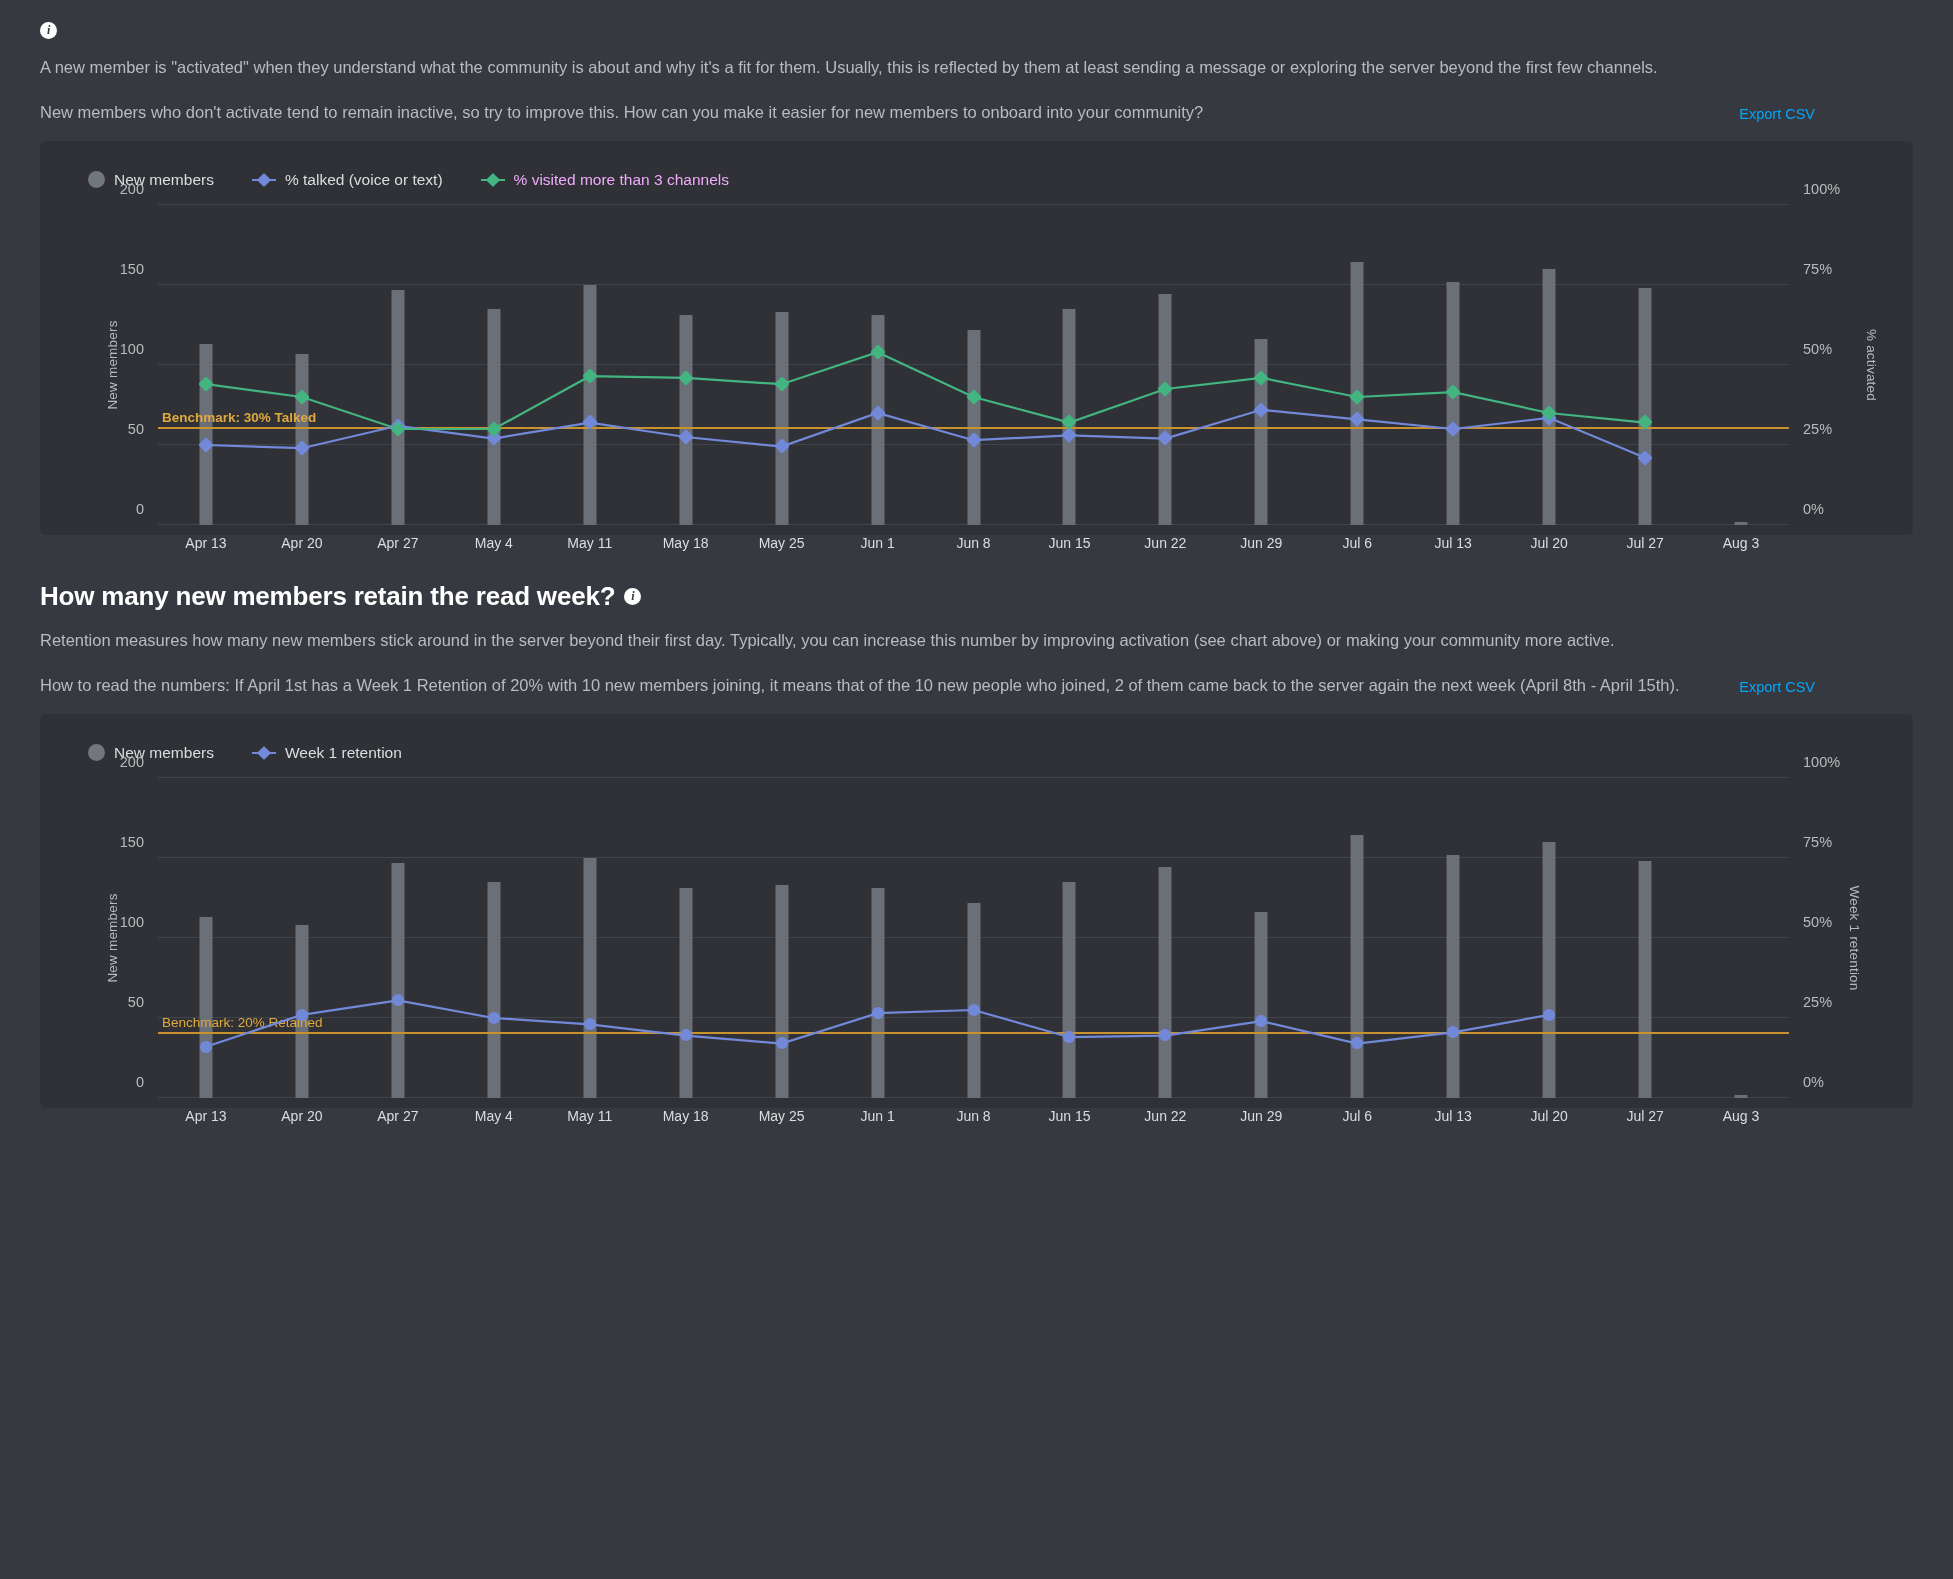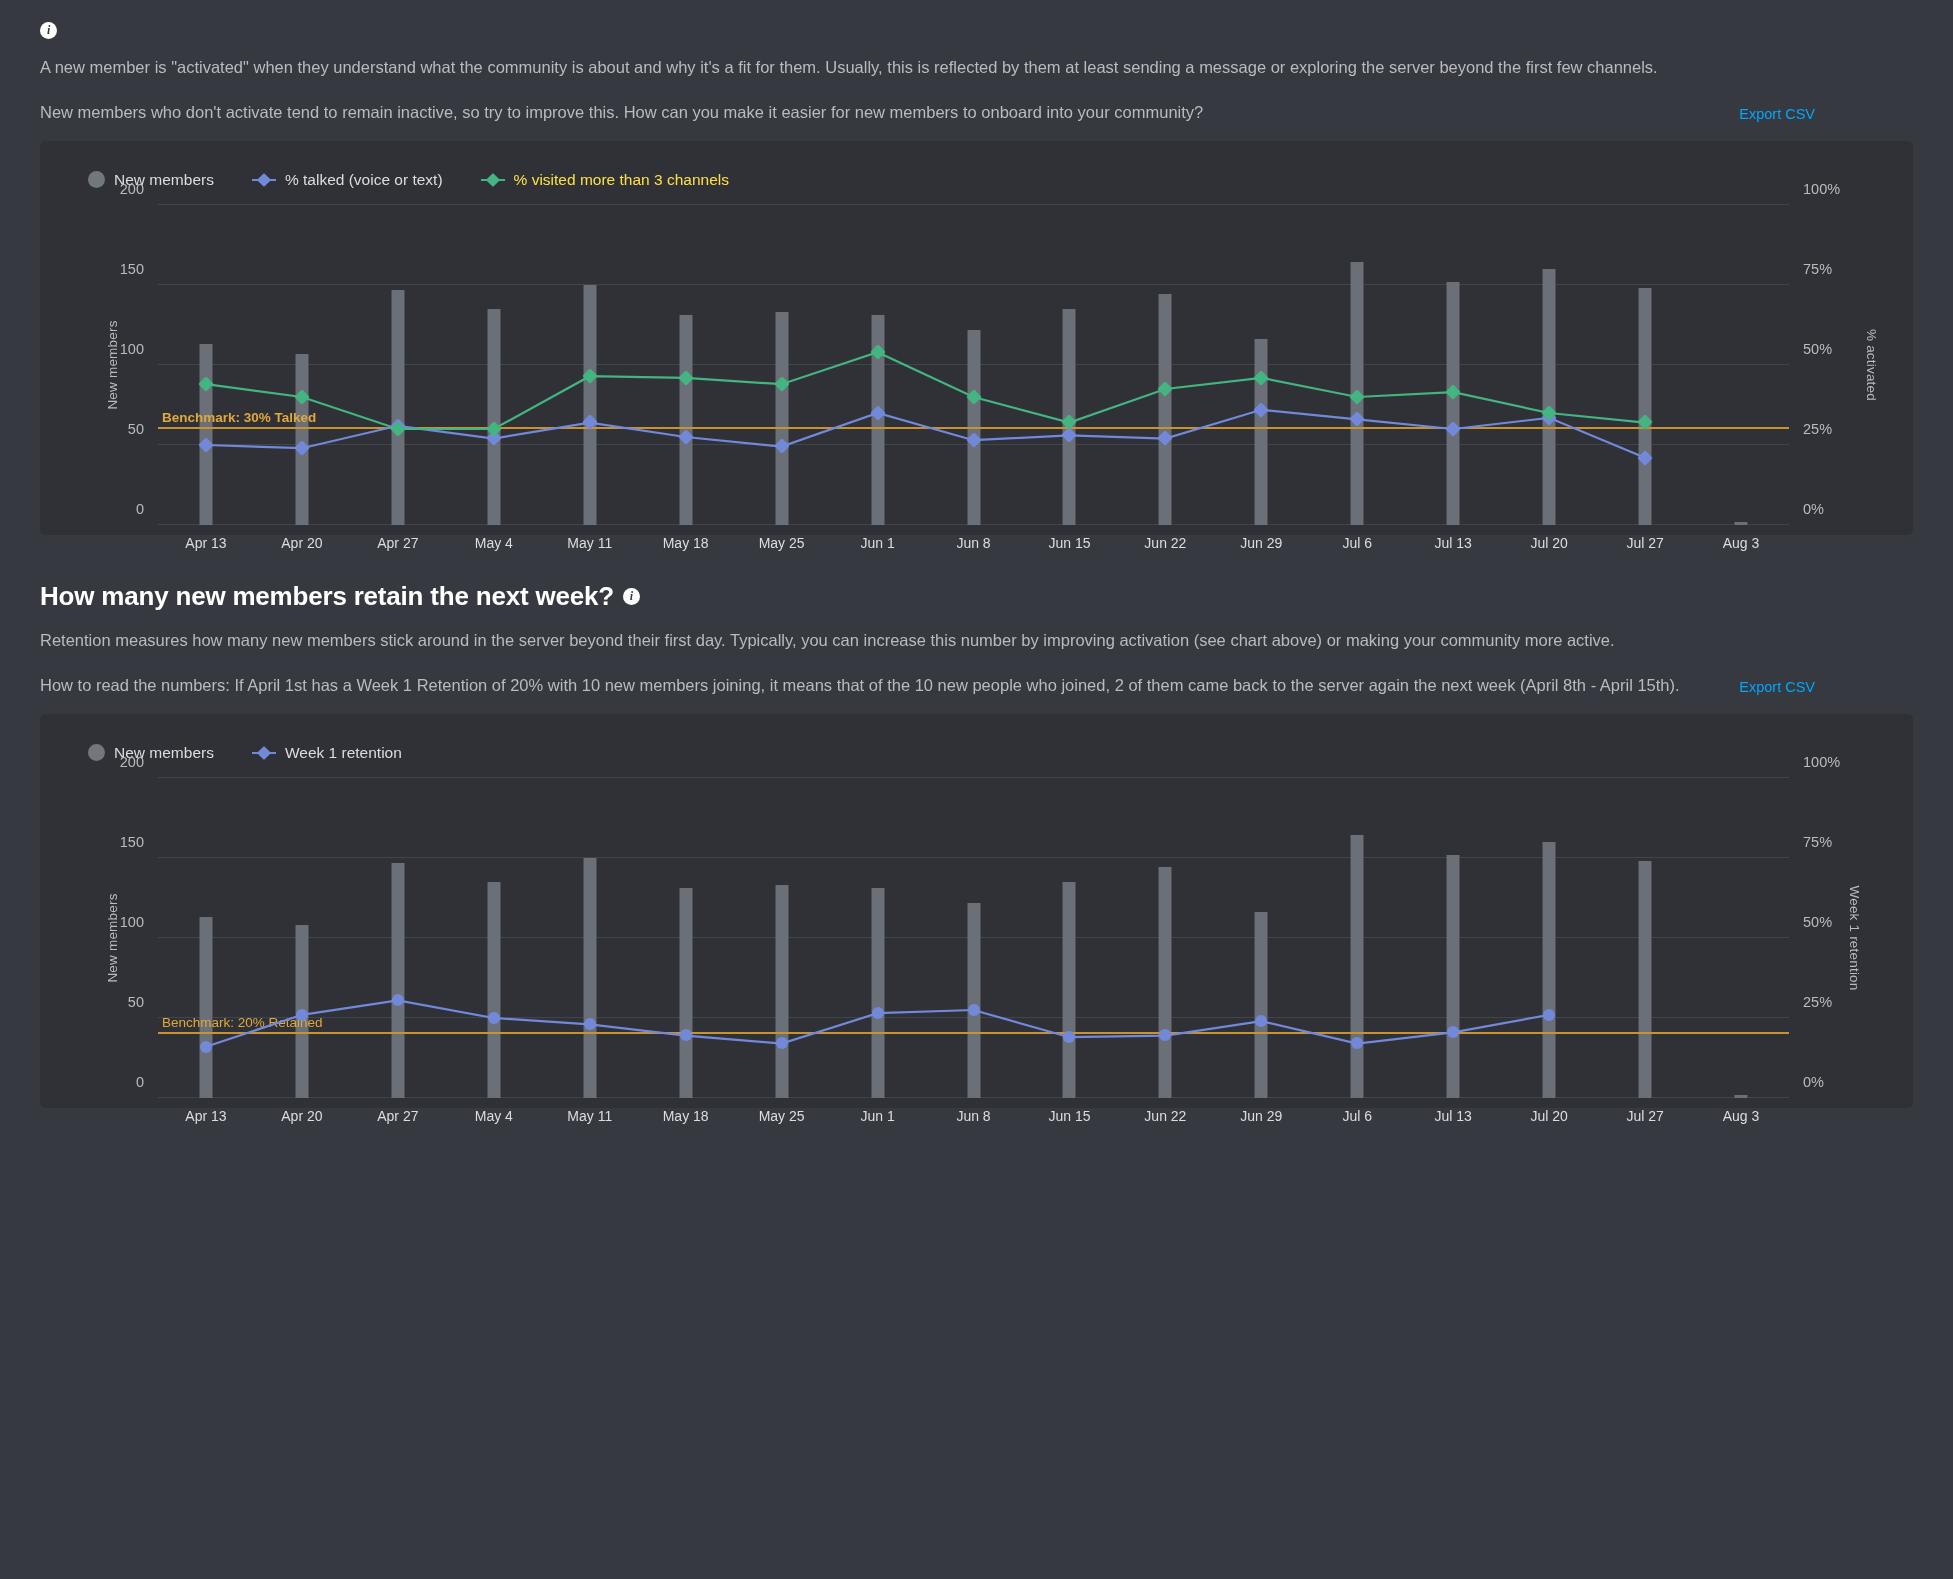--- a/index.html
+++ b/index.html
@@ -236,21 +236,21 @@
           <div class="legend-item">
             <span class="lg-dot"></span>
             <span>New members</span>
           </div>
           <div class="legend-item" style="color:#7289da">
             <span class="lg-marker"></span>
             <span style="color:#dcddde">% talked (voice or text)</span>
           </div>
           <div class="legend-item" style="color:#43b581">
             <span class="lg-marker"></span>
-            <span style="color:#fde047">% visited more than 3 channels</span>
+            <span style="color:#f0abfc">% visited more than 3 channels</span>
           </div>
         </div>
 
         <div class="plot-wrap">
           <div class="axis-title left">New members</div>
           <div class="axis-title right">% activated</div>
           <div class="plot" id="plot0">
             <div class="xaxis-line"></div>
           <div class="gridline" style="bottom: 0%;"></div>
               <div class="ytick left" style="bottom: 0%;">0</div>
@@ -341,21 +341,21 @@
               <div class="xtick" style="left: 97.0588%;">Aug 3</div>
             </div>
         </div>
       </div>
     </div>
 
     <div class="spacer-46"></div>
 
     <div class="section">
       <div class="sec-title">
-        <span>How many new members retain the next week?</span>
+        <span>How many new members retain the read week?</span>
         <span class="info-icon">i</span>
       </div>
       <div class="sec-desc">Retention measures how many new members stick around in the server beyond their first day. Typically, you can increase this number by improving activation (see chart above) or making your community more active.</div>
       <div class="sec-desc second export-row">
         <span>How to read the numbers: If April 1st has a Week 1 Retention of 20% with 10 new members joining, it means that of the 10 new people who joined, 2 of them came back to the server again the next week (April 8th - April 15th).</span>
         <a class="export-link">Export CSV</a>
       </div>
 
       <div class="chart-card">
         <div class="legend">

